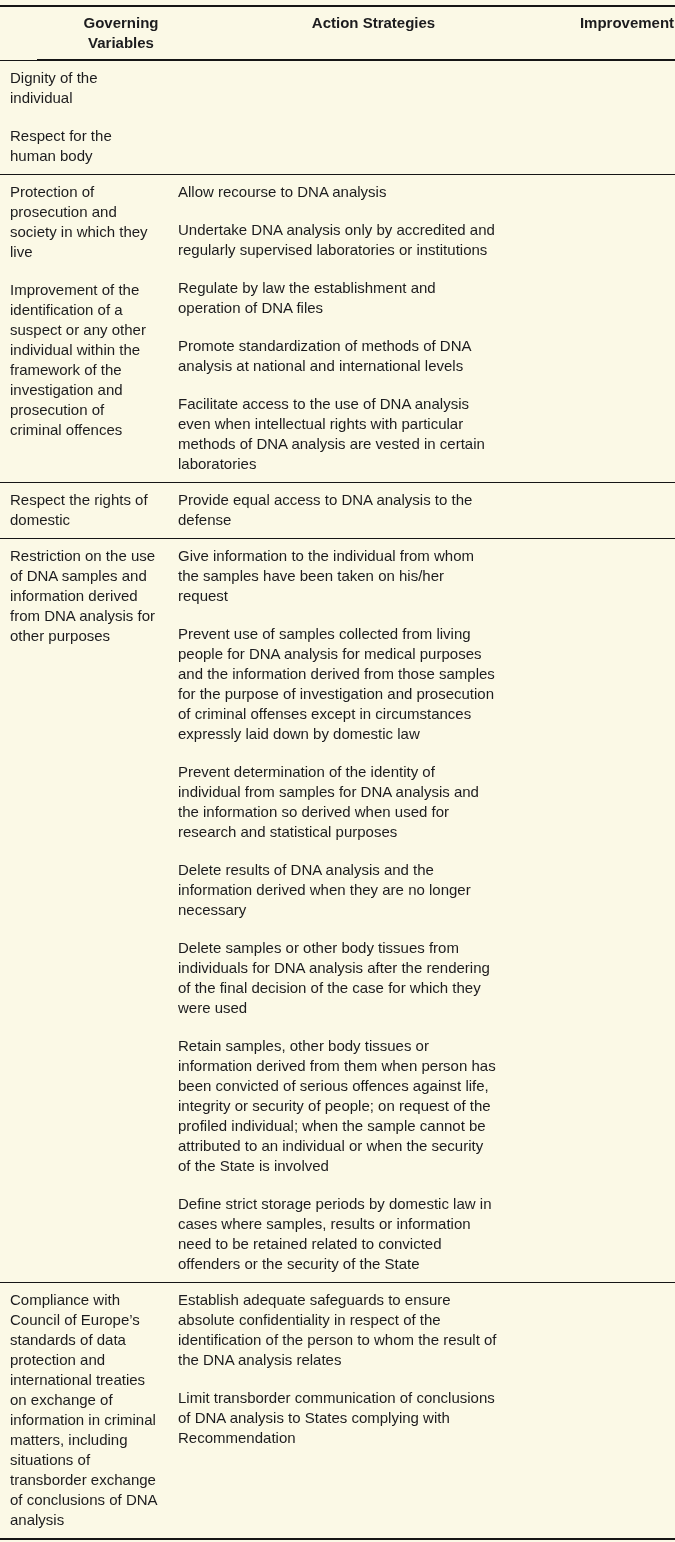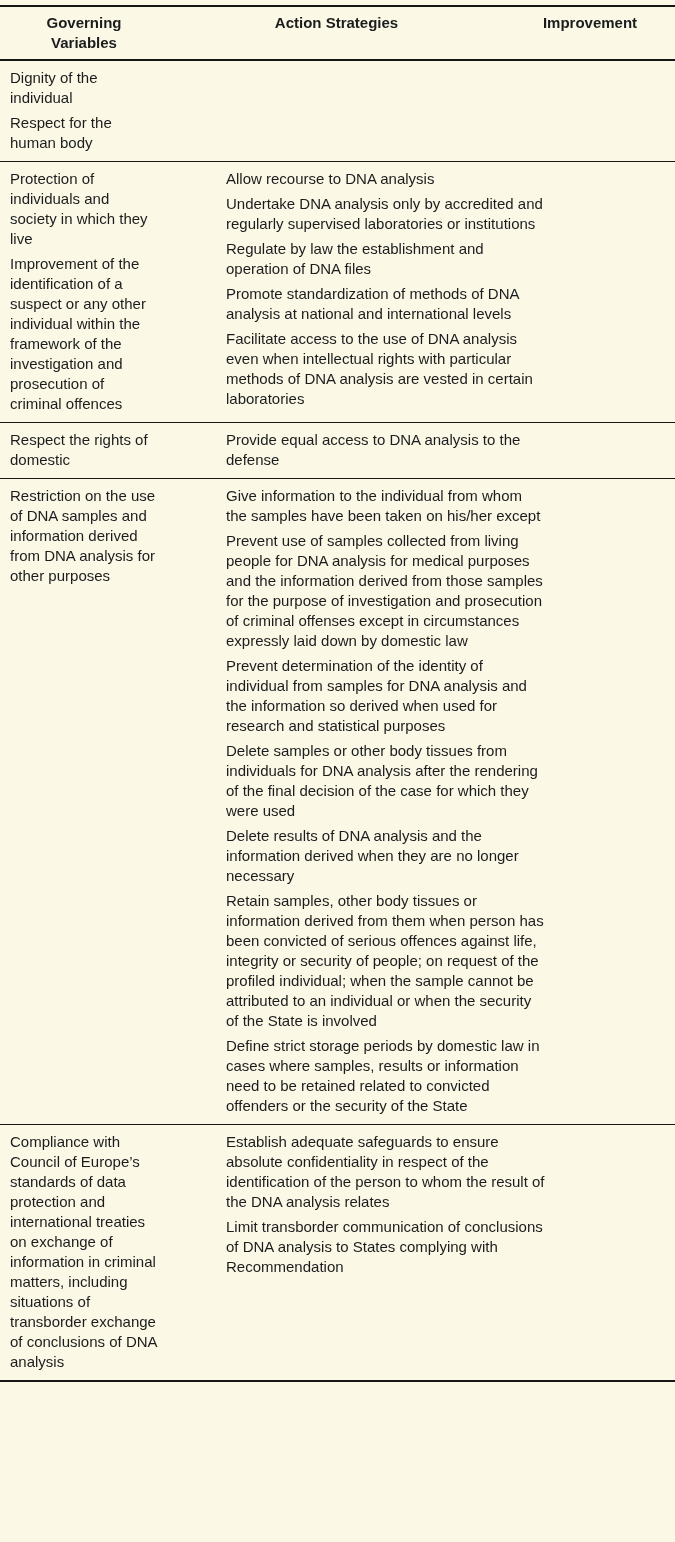--- a/index.html
+++ b/index.html
@@ -19,31 +19,31 @@
   }
   .tbl {
     border-top: 2px solid #161616;
     border-bottom: 2px solid #161616;
   }
   .row {
     display: grid;
     grid-template-columns: 168px 337px 170px;
     align-items: start;
   }
-  .row.body-row { border-top: 1px solid #161616; gap: 48px; }
-  .row.header-row { border-bottom: 1.5px solid #161616; }
+  .row.body-row { border-top: 1px solid #161616; }
+  .row.header-row { border-bottom: 1.5px solid #161616; margin-left: 37px; }
   .cell {
     box-sizing: border-box;
     padding: 7px 8px 8px 10px;
     font-size: 15px;
     line-height: 20px;
   }
   .cell.c3 { padding-left: 6px; }
   .cell p { margin: 0; }
-  .cell p + p { margin-top: 5px; }
+  .cell p + p { margin-top: 18px; }
   .hcell {
     box-sizing: border-box;
     padding: 6px 4px 6px;
     font-weight: bold;
     font-size: 15px;
     line-height: 20px;
     text-align: center;
   }
   .hdr-constrain {
     display: inline-block;
@@ -72,21 +72,21 @@
       <div class="cell c1">
         <p>Dignity of the individual</p>
         <p>Respect for the human body</p>
       </div>
       <div class="cell c2"></div>
       <div class="cell c3"></div>
     </div>
 
     <div class="row body-row">
       <div class="cell c1">
-        <p>Protection of individuals and society in which they live</p>
+        <p>Protection of prosecution and society in which they live</p>
         <p>Improvement of the identification of a suspect or any other individual within the framework of the investigation and prosecution of criminal offences</p>
       </div>
       <div class="cell c2">
         <p>Allow recourse to DNA analysis</p>
         <p>Undertake DNA analysis only by accredited and regularly supervised laboratories or institutions</p>
         <p>Regulate by law the establishment and operation of DNA files</p>
         <p>Promote standardization of methods of DNA analysis at national and international levels</p>
         <p>Facilitate access to the use of DNA analysis even when intellectual rights with particular methods of DNA analysis are vested in certain laboratories</p>
       </div>
     </div>
@@ -99,25 +99,25 @@
         <p>Provide equal access to DNA analysis to the defense</p>
       </div>
       <div class="cell c3"></div>
     </div>
 
     <div class="row body-row">
       <div class="cell c1">
         <p>Restriction on the use of DNA samples and information derived from DNA analysis for other purposes</p>
       </div>
       <div class="cell c2">
-        <p>Give information to the individual from whom the samples have been taken on his/her except</p>
+        <p>Give information to the individual from whom the samples have been taken on his/her request</p>
         <p>Prevent use of samples collected from living people for DNA analysis for medical purposes and the information derived from those samples for the purpose of investigation and prosecution of criminal offenses except in circumstances expressly laid down by domestic law</p>
         <p>Prevent determination of the identity of individual from samples for DNA analysis and the information so derived when used for research and statistical purposes</p>
+        <p>Delete results of DNA analysis and the information derived when they are no longer necessary</p>
         <p>Delete samples or other body tissues from individuals for DNA analysis after the rendering of the final decision of the case for which they were used</p>
-        <p>Delete results of DNA analysis and the information derived when they are no longer necessary</p>
         <p>Retain samples, other body tissues or information derived from them when person has been convicted of serious offences against life, integrity or security of people; on request of the profiled individual; when the sample cannot be attributed to an individual or when the security of the State is involved</p>
         <p>Define strict storage periods by domestic law in cases where samples, results or information need to be retained related to convicted offenders or the security of the State</p>
       </div>
       <div class="cell c3"></div>
     </div>
 
     <div class="row body-row">
       <div class="cell c1">
         <p>Compliance with Council of Europe’s standards of data protection and international treaties on exchange of information in criminal matters, including situations of transborder exchange of conclusions of DNA analysis</p>
       </div>

